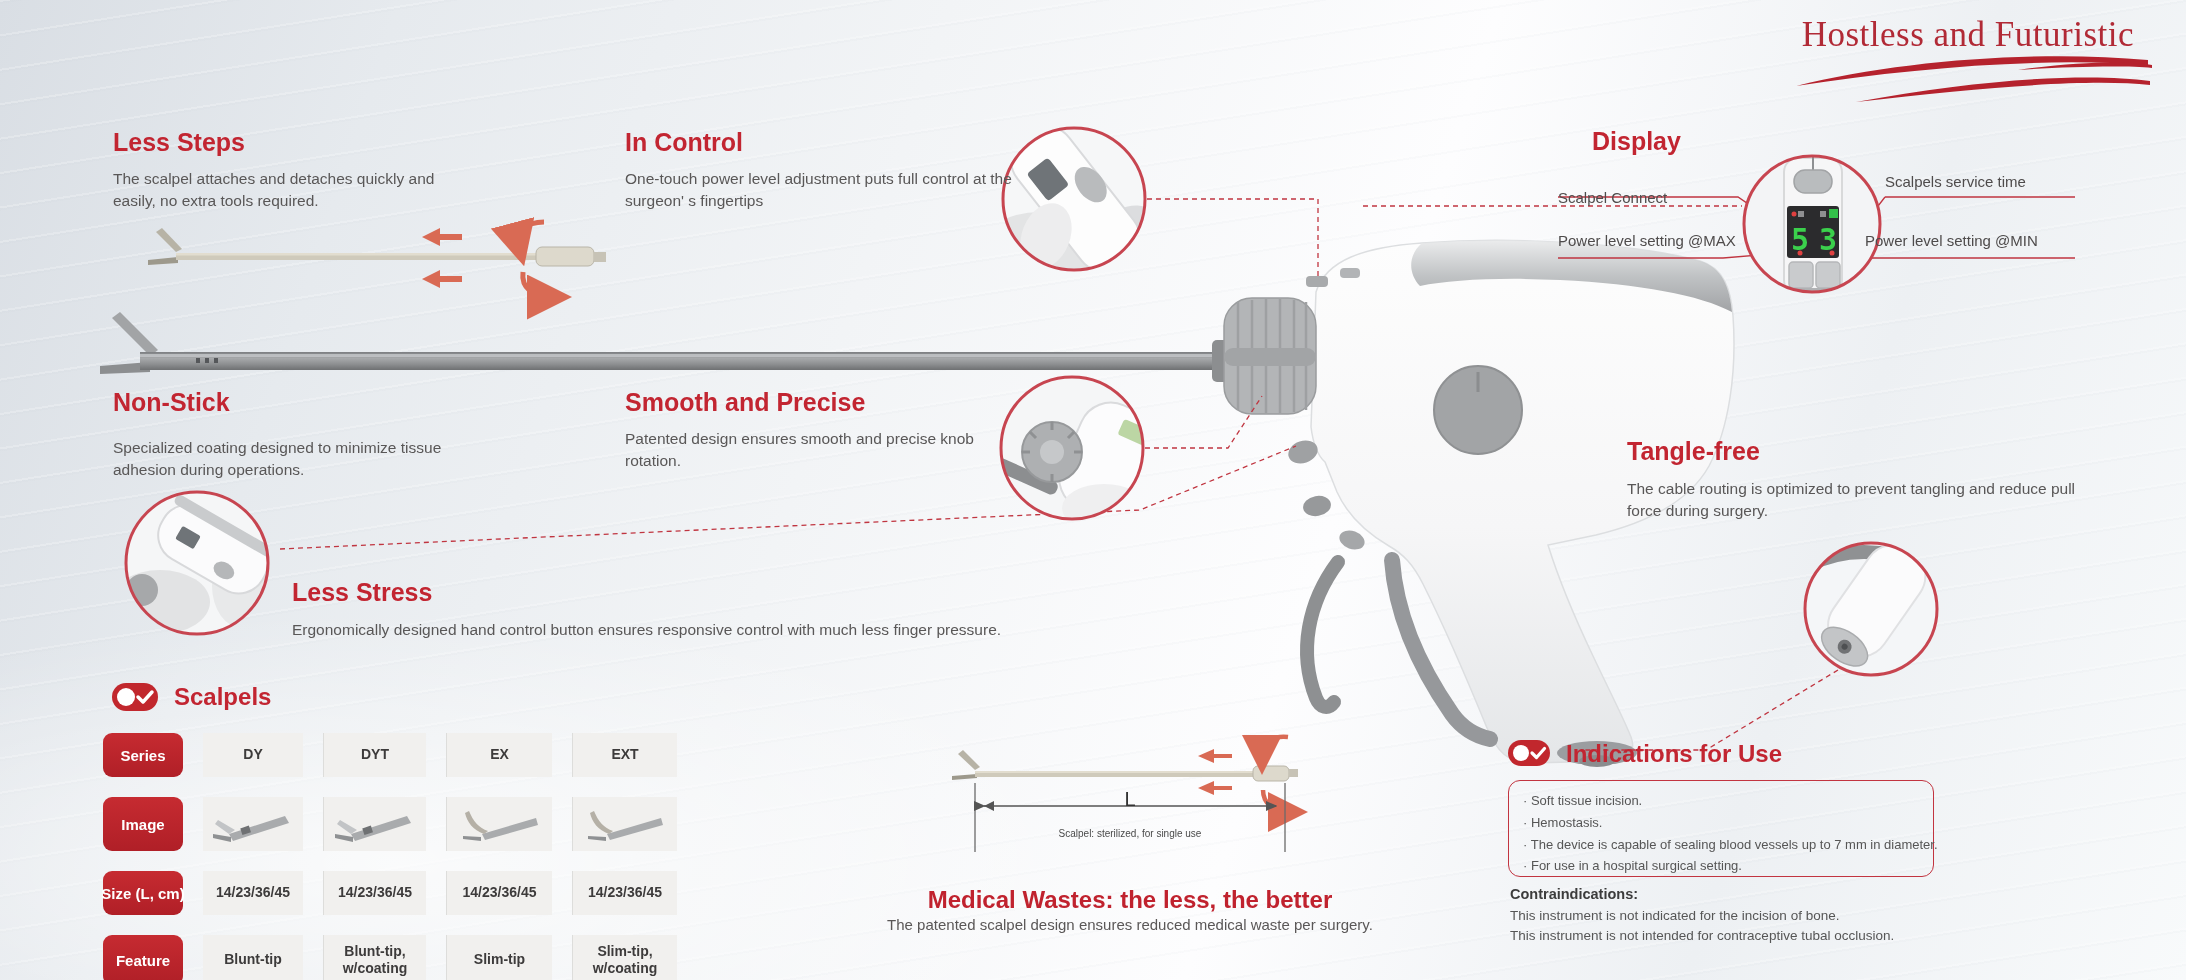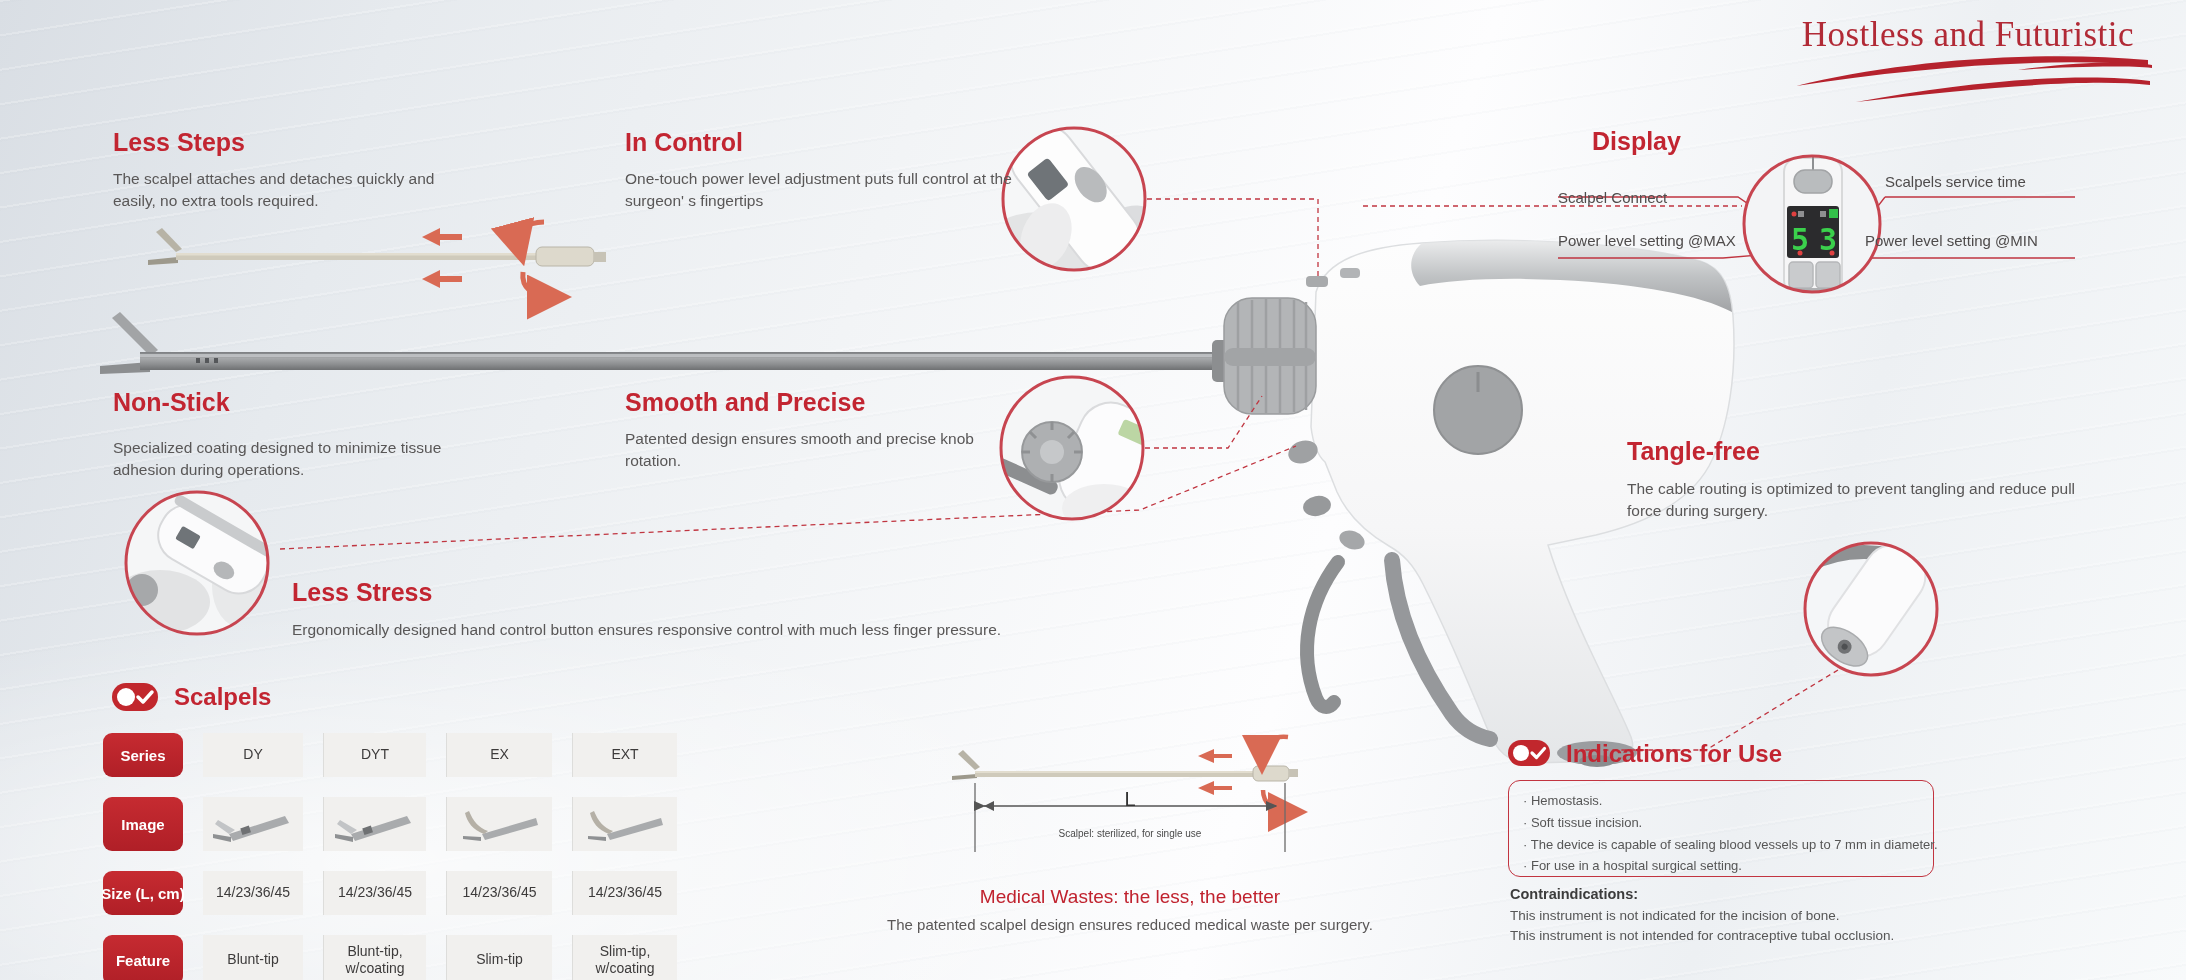--- a/index.html
+++ b/index.html
@@ -32,33 +32,33 @@
     grid-template-columns:80px 100px 103px 106px 105px;
     grid-template-rows:44px 54px 44px 50px;
     column-gap:3px;row-gap:4px;
   }
   .tbl .rh{
     background:linear-gradient(180deg,#c62b31,#b01f27);color:#fff;font-weight:bold;font-size:15px;
     border-radius:9px;display:flex;align-items:center;justify-content:center;white-space:nowrap;
   }
   .tbl .vc{
     background:#f1f0ee;color:#3d3b3b;font-size:14px;display:flex;align-items:center;justify-content:center;
-    text-align:center;line-height:1.25;padding:2px 4px;box-sizing:border-box;
+    text-align:center;line-height:1.25;padding:2px 4px;box-sizing:border-box;font-weight:bold;
   }
   .tbl .vc.sep{border-left:1px solid #dddddb;}
   .ind-box{
     position:absolute;border:1.5px solid #c23440;border-radius:12px;
     padding:9px 14px;box-sizing:border-box;z-index:3;
   }
   .ind-item{color:#565656;font-size:13px;line-height:1.68;white-space:nowrap;}
   .ind-item::before{content:"· ";color:#565656;}
   .contra-h{color:#3c3c3c;font-weight:bold;font-size:14.5px;}
   .contra-l{color:#565656;font-size:13.5px;line-height:1.52;white-space:nowrap;}
   .center{text-align:center;}
-  .waste-h{color:#c0222e;font-weight:normal;font-size:19px;}
+  .waste-h{color:#c0222e;font-weight:bold;font-size:24px;}
   .waste-b{color:#5a5757;font-size:15px;}
   .dimL{color:#333;font-size:20px;}
   .cap{color:#4a4a4a;font-size:10px;white-space:nowrap;}
 </style>
 </head>
 <body>
 
 <div id="page">
 
   <svg id="art" width="2186" height="980" viewBox="0 0 2186 980">
@@ -390,22 +390,22 @@
     <div class="abs sec-head" style="left:1508px;top:740px;">
       <svg width="42" height="26">
         <rect width="42" height="26" rx="13" fill="#c1272d"></rect>
         <circle cx="13" cy="13" r="8" fill="#ffffff"></circle>
         <path d="M24 13 l4.5 4.5 l8 -9" stroke="#ffffff" stroke-width="3.2" fill="none" stroke-linecap="round" stroke-linejoin="round"></path>
       </svg>
       <div class="h-red sm">Indications for Use</div>
     </div>
 
     <div class="ind-box" style="left:1508px;top:780px;width:426px;height:97px;">
+      <div class="ind-item">Soft tissue incision.</div>
       <div class="ind-item">Hemostasis.</div>
-      <div class="ind-item">Soft tissue incision.</div>
       <div class="ind-item">The device is capable of sealing blood vessels up to 7 mm in diameter.</div>
       <div class="ind-item">For use in a hospital surgical setting.</div>
     </div>
 
     <div class="abs contra-h" style="left:1510px;top:886px;">Contraindications:</div>
     <div class="abs contra-l" style="left:1510px;top:906px;">This instrument is not indicated for the incision of bone.</div>
     <div class="abs contra-l" style="left:1510px;top:926px;">This instrument is not intended for contraceptive tubal occlusion.</div>
 
   </div>
 </div>

